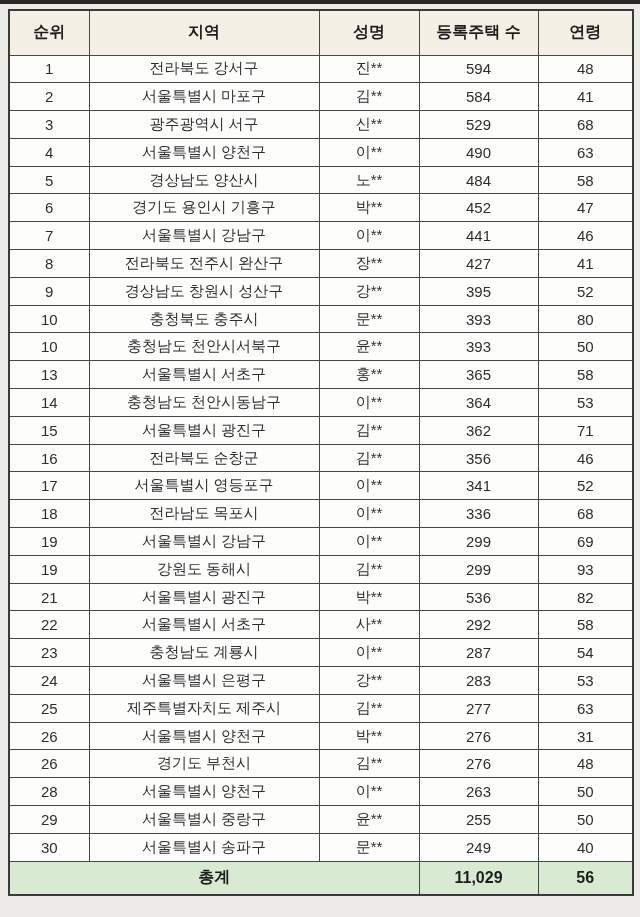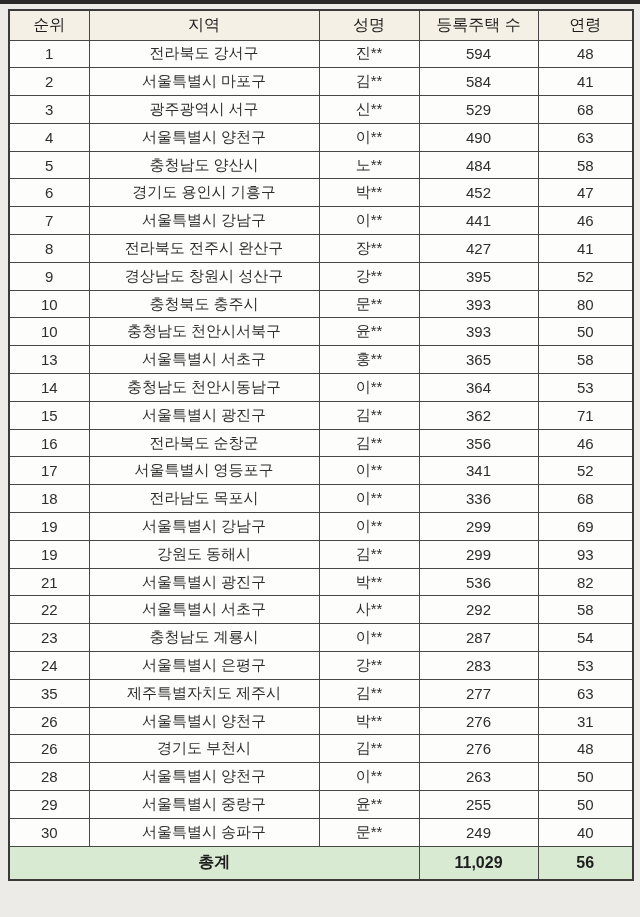--- a/index.html
+++ b/index.html
@@ -39,22 +39,22 @@
     border: 1px solid #474747;
     text-align: center;
     vertical-align: middle;
     overflow: hidden;
     white-space: nowrap;
   }
   th {
     background: #f4f0e5;
     color: #1d1d1d;
     font-size: 16px;
-    font-weight: normal;
-    height: 30px;
+    font-weight: bold;
+    height: 45px;
   }
   td {
     background: #fdfdfc;
     color: #2e2e2e;
     font-size: 15px;
     font-weight: 500;
     height: 27.8px;
   }
   tr.total-row td {
     background: #d9ead3;
@@ -111,21 +111,21 @@
           </tr>
           <tr>
             <td>4</td>
             <td>서울특별시 양천구</td>
             <td>이**</td>
             <td>490</td>
             <td>63</td>
           </tr>
           <tr>
             <td>5</td>
-            <td>충청남도 양산시</td>
+            <td>경상남도 양산시</td>
             <td>노**</td>
             <td>484</td>
             <td>58</td>
           </tr>
           <tr>
             <td>6</td>
             <td>경기도 용인시 기흥구</td>
             <td>박**</td>
             <td>452</td>
             <td>47</td>
@@ -243,21 +243,21 @@
             <td>54</td>
           </tr>
           <tr>
             <td>24</td>
             <td>서울특별시 은평구</td>
             <td>강**</td>
             <td>283</td>
             <td>53</td>
           </tr>
           <tr>
-            <td>35</td>
+            <td>25</td>
             <td>제주특별자치도 제주시</td>
             <td>김**</td>
             <td>277</td>
             <td>63</td>
           </tr>
           <tr>
             <td>26</td>
             <td>서울특별시 양천구</td>
             <td>박**</td>
             <td>276</td>

